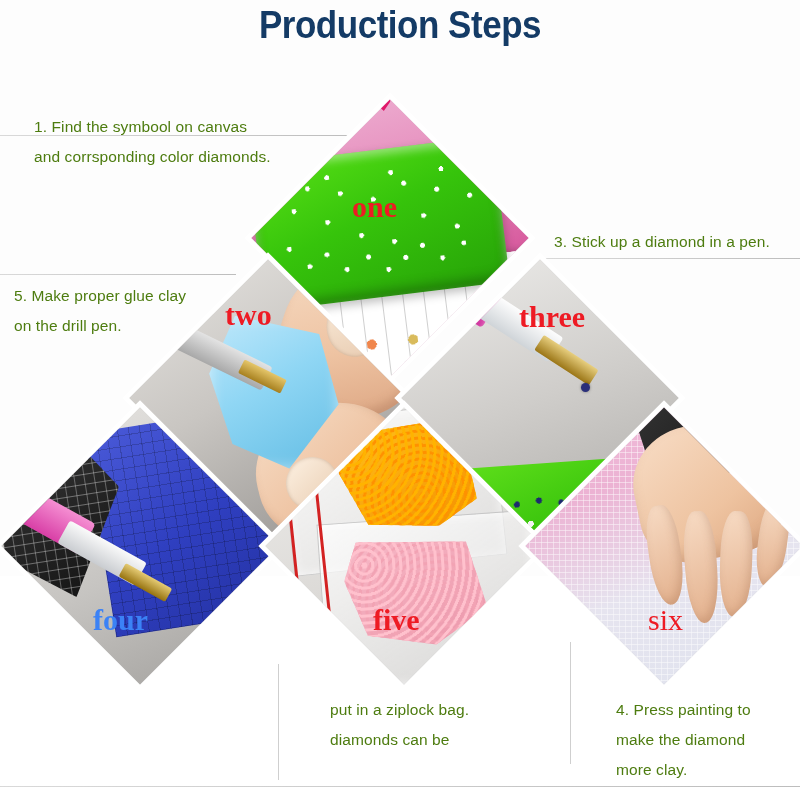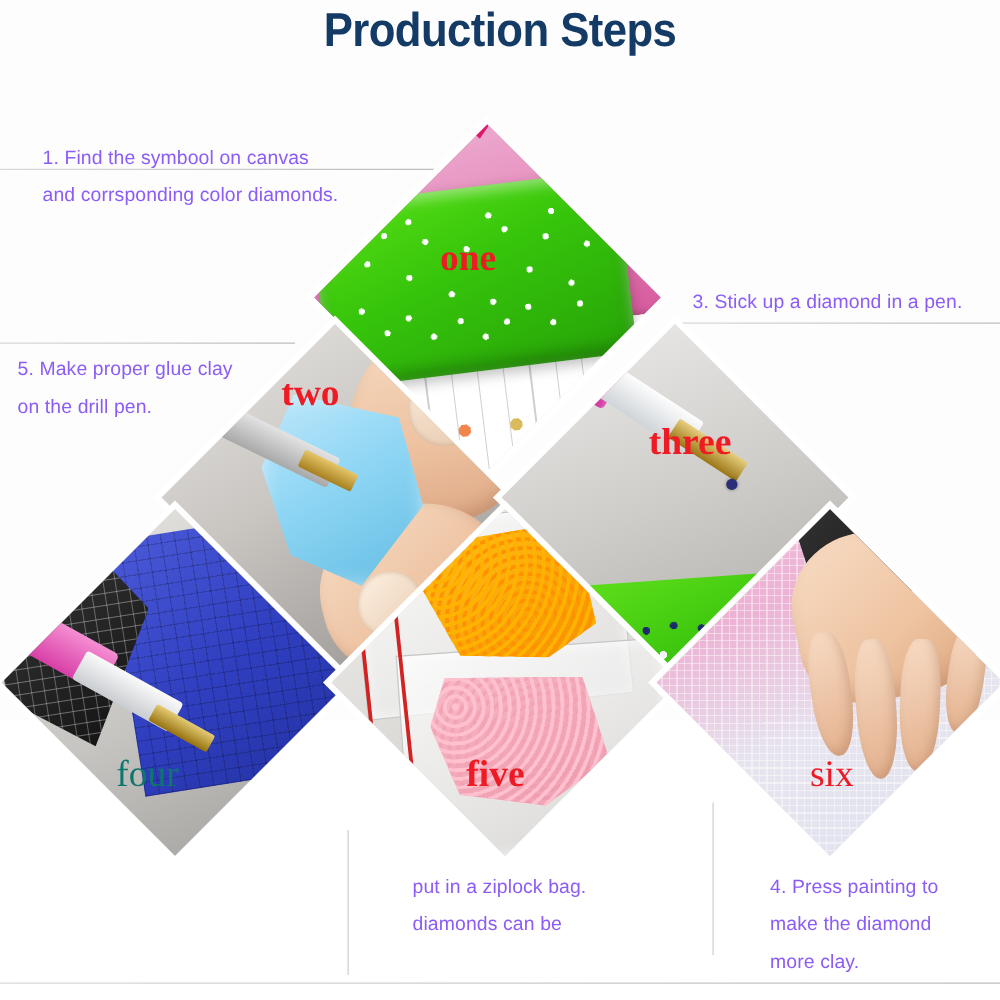--- a/index.html
+++ b/index.html
@@ -21,21 +21,21 @@
     font-size:38px;
     letter-spacing:-0.5px;
     color:#143b66;
     transform:scaleX(0.92);
     transform-origin:center top;
   }
 
   
   .caption{
     position:absolute;
-    color:#8b5cf6;
+    color:#4d7c0f;
     font-size:15.5px;
     line-height:30px;
     font-family:"Liberation Sans", sans-serif;
     letter-spacing:0.1px;
     white-space:nowrap;
   }
   .caption .ln{display:block;}
 
   
   .hr{position:absolute;height:1px;background:linear-gradient(90deg,#d9d9d9,#bdbdbd);}
@@ -349,35 +349,35 @@
         <div class="tray3"></div>
         <div class="tbeads"></div>
         <div class="pcap"></div>
         <div class="pbody"></div>
         <div class="pnib"></div>
         <div class="dot"></div>
       </div>
     </div>
   </div>
   <div class="lbl" style="position:absolute;left:519px;top:300px;transform:none;color:#ee1b24;
-              font-family:'Liberation Serif',serif;font-weight:bold;font-size:30px;z-index:40;margin-top:37px;">three</div>
+              font-family:'Liberation Serif',serif;font-weight:bold;font-size:30px;z-index:40;">three</div>
 
   <div class="tile" style="left:42px;top:448px;width:196px;height:196px;">
     <div class="inner">
       <div class="sc-four">
         <div class="blue"></div>
         <div class="blk"></div>
         <div class="pcap4"></div>
         <div class="pbody4"></div>
         <div class="pnib4"></div>
       </div>
     </div>
   </div>
-  <div class="lbl" style="position:absolute;left:93px;top:603px;transform:none;color:#0f766e;
-              font-family:'Liberation Serif',serif;font-weight:normal;font-size:30px;z-index:40;">four</div>
+  <div class="lbl" style="position:absolute;left:93px;top:603px;transform:none;color:#3b82f6;
+              font-family:'Liberation Serif',serif;font-weight:bold;font-size:30px;z-index:40;">four</div>
 
   <div class="tile" style="left:306px;top:448px;width:196px;height:196px;">
     <div class="inner">
       <div class="sc-five">
         <div class="bag bagA"></div>
         <div class="bag bagB"></div>
         <div class="orange"></div>
         <div class="pink"></div>
         <div class="zip z1"></div>
         <div class="zip z2"></div>

